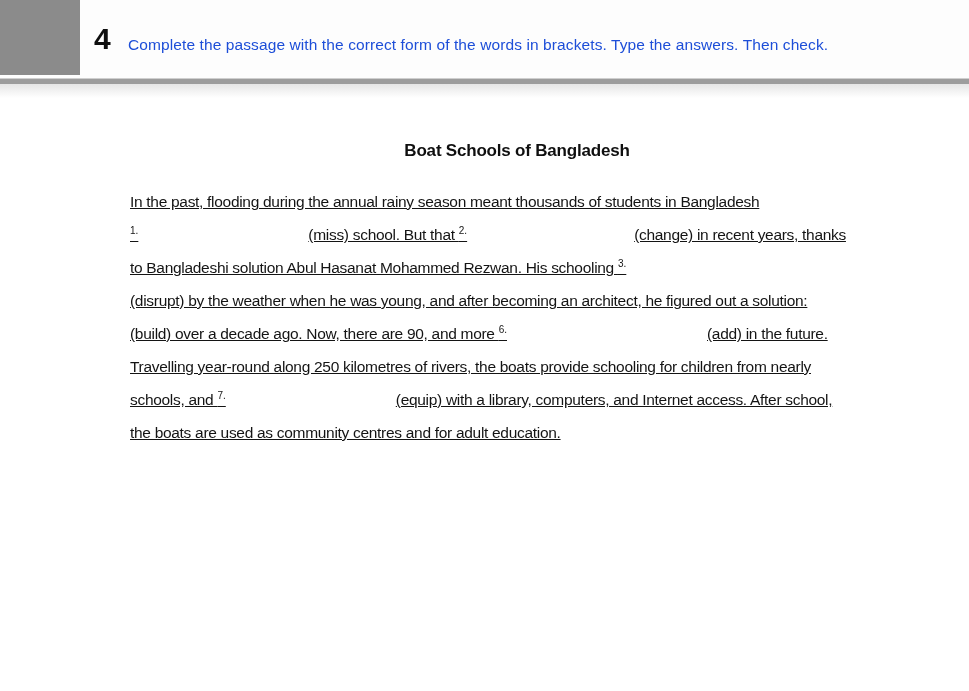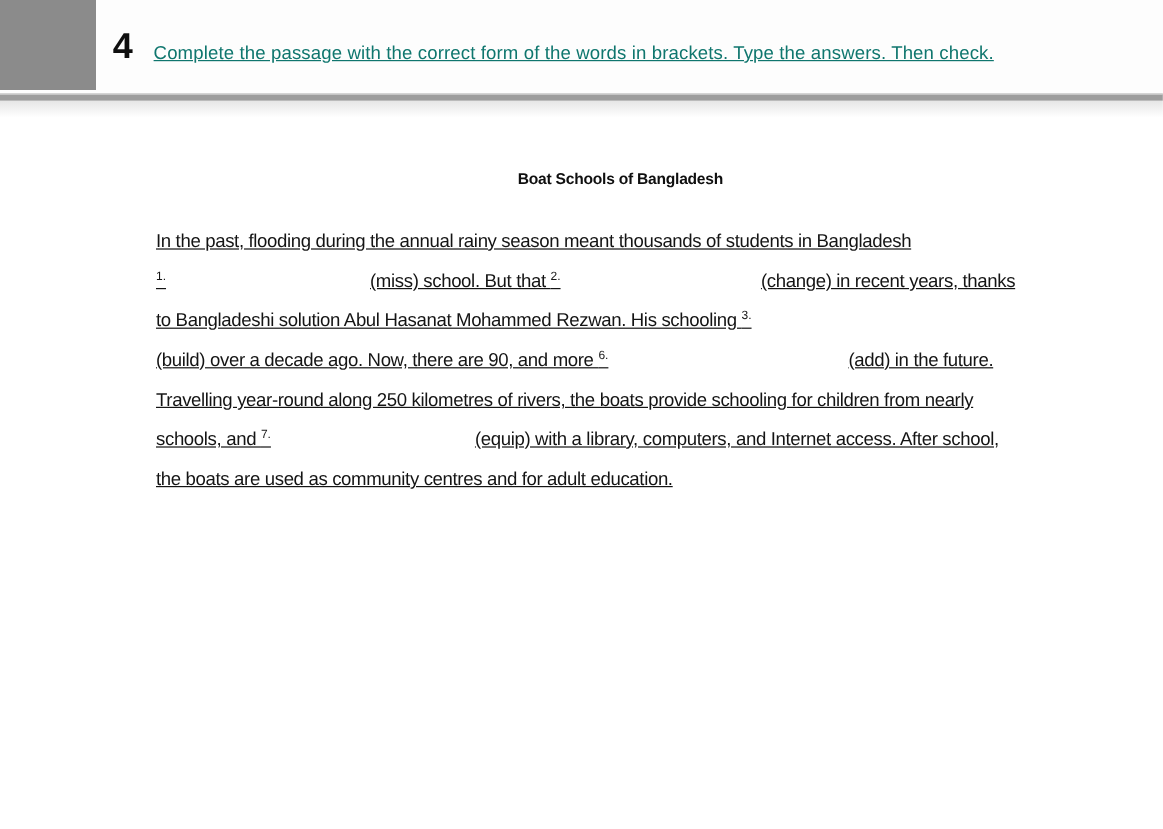--- a/index.html
+++ b/index.html
@@ -20,40 +20,39 @@
     position: absolute; top: 0; left: 0;
     width: 80px; height: 75px;
     background: var(--corner-square, #8b8b8b);
   }
   .exercise-number {
     position: absolute; left: 94px; top: 22px;
     font-size: 30px; font-weight: bold; color: #0f0f0f;
   }
   .instruction {
     position: absolute; left: 128px; top: 36px;
-    font-size: 15.5px; color: #0f766e; letter-spacing: 0.1px;
+    font-size: 15.5px; color: #1d4ed8; letter-spacing: 0.1px;
     white-space: nowrap;
-    text-decoration: underline;
   }
   .divider {
     position: absolute; top: 78px; left: 0;
     width: 969px; height: 6px;
     background: var(--divider, #9d9d9d);
     border-top: 1px solid #cfcfcf;
     box-sizing: border-box;
   }
   .divider-shadow {
     position: absolute; top: 84px; left: 0;
     width: 969px; height: 14px;
     background: linear-gradient(#e6e6e6, #ffffff);
   }
   .passage-title {
     position: absolute; top: 141px; left: 130px; width: 774px;
     text-align: center;
-    font-size: 13px; font-weight: bold; color: #0f0f0f;
+    font-size: 17px; font-weight: bold; color: #0f0f0f;
     letter-spacing: -0.2px;
   }
   .passage {
     position: absolute; top: 185px; left: 130px; width: 805px;
     font-size: 15.5px; color: #141414;
     letter-spacing: -0.3px;
   }
   .pline {
     height: 33px; line-height: 33px;
     white-space: pre;
@@ -82,17 +81,18 @@
 </div>
 <div class="divider"></div>
 <div class="divider-shadow"></div>
 
 <div class="passage-title">Boat Schools of Bangladesh</div>
 
 <div class="passage">
     <div class="pline"><span class="seg-text">In the past, flooding during the annual rainy season meant thousands of students in Bangladesh</span></div>
     <div class="pline"><span class="seg-sup">1.</span><span class="seg-blank" style="width: 168px;"></span><span class="seg-text">(miss) school. But that </span><span class="seg-sup">2.</span><span class="seg-blank" style="width: 165px;"></span><span class="seg-text">(change) in recent years, thanks</span></div>
     <div class="pline"><span class="seg-text">to Bangladeshi solution Abul Hasanat Mohammed Rezwan. His schooling </span><span class="seg-sup">3.</span><span class="seg-blank" style="width: 200px;"></span></div>
+    <div class="pline"><span class="seg-text">(disrupt) by the weather when he was young, and after becoming an architect, he figured out a solution:</span></div>
     <div class="pline"><span class="seg-text">(build) over a decade ago. Now, there are 90, and more </span><span class="seg-sup">6.</span><span class="seg-blank" style="width: 198px;"></span><span class="seg-text">(add) in the future.</span></div>
     <div class="pline"><span class="seg-text">Travelling year-round along 250 kilometres of rivers, the boats provide schooling for children from nearly</span></div>
     <div class="pline"><span class="seg-text">schools, and </span><span class="seg-sup">7.</span><span class="seg-blank" style="width: 168px;"></span><span class="seg-text">(equip) with a library, computers, and Internet access. After school,</span></div>
     <div class="pline"><span class="seg-text">the boats are used as community centres and for adult education.</span></div>
   </div>
 
 </body></html>

